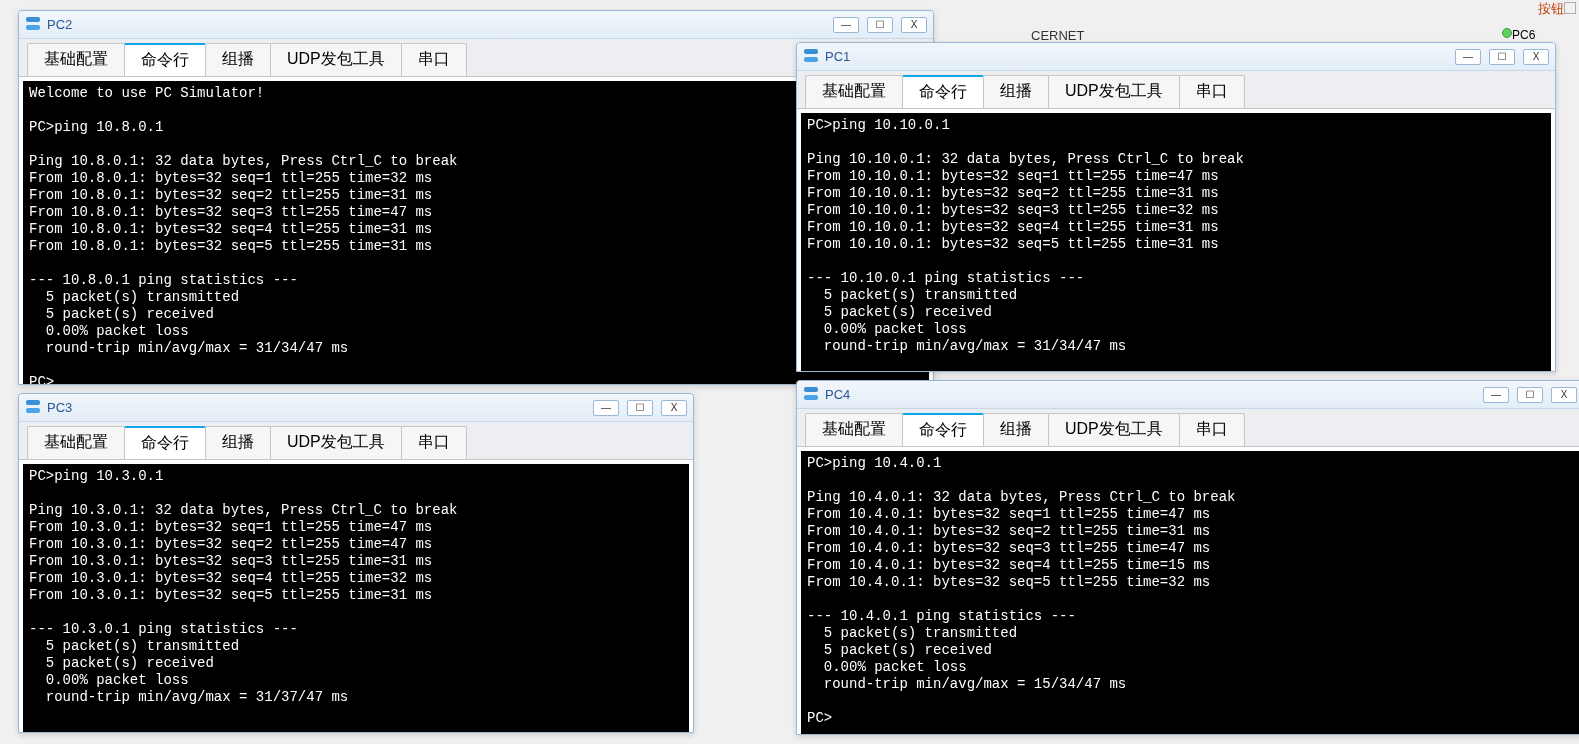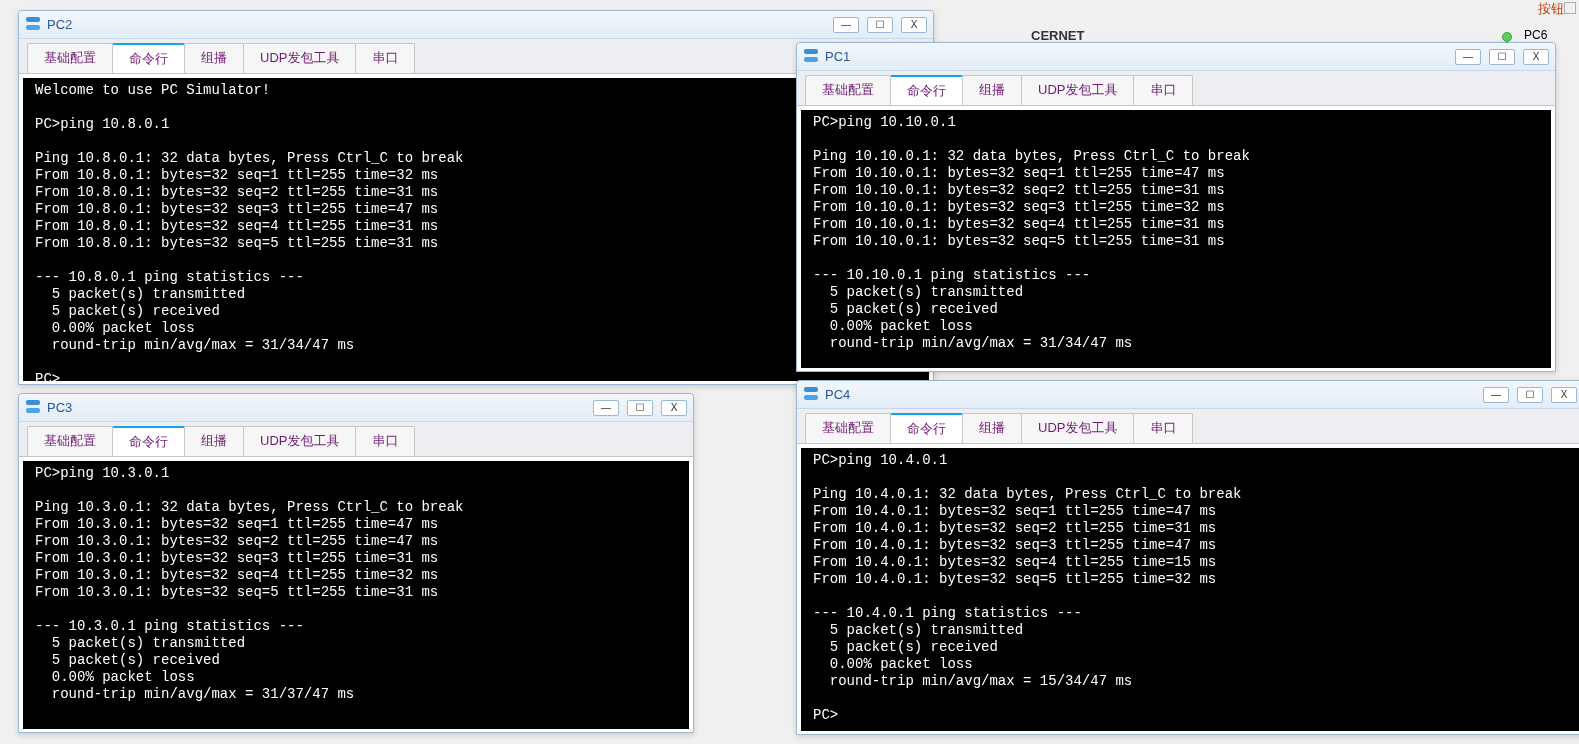--- a/index.html
+++ b/index.html
@@ -14,22 +14,22 @@
     }
     .bg-label {
       position: absolute;
       color: #333;
       font-size: 13px;
       z-index: 0;
     }
     .pc-node {
       position: absolute;
       display: flex;
-      align-items: flex-end;
-      gap: 12px;
+      align-items: flex-start;
+      gap: 0;
       z-index: 0;
     }
     .pc-node-dot {
       width: 10px; height: 10px;
       background: #5fcf5f;
       border-radius: 50%;
       border: 1px solid #3a9e3a;
     }
     .window {
       position: absolute;
@@ -87,39 +87,39 @@
       background: #eceef1;
       border-bottom: 1px solid #c6c6c6;
       padding: 4px 8px 0 8px;
       gap: 0;
     }
     .tab {
       padding: 5px 16px;
       background: #f6f6f6;
       border: 1px solid #c6c6c6;
       border-bottom: none;
-      font-size: 13px;
-      color: #701a75;
+      font-size: 16px;
+      color: #000000;
       cursor: pointer;
       margin-right: -1px;
       border-radius: 2px 2px 0 0;
     }
     .tab.active {
       background: #fff;
       position: relative;
       z-index: 1;
       border-top: 2px solid #0ea5e9;
     }
     .terminal {
       background: #000;
       color: #fff;
       font-family: "Courier New", monospace;
       font-size: 14px;
       line-height: 17px;
-      padding: 4px 12px;
+      padding: 4px 6px;
       white-space: pre;
       overflow: hidden;
       margin: 4px;
       height: calc(100% - 70px);
     }
     .side-buttons {
       position: absolute;
       top: 2px;
       right: 1px;
       width: 14px;
@@ -130,21 +130,21 @@
     .side-btn {
       width: 12px; height: 12px;
       border: 1px solid #b0b0b0;
       background: #f0f0f0;
     }
   </style>
 </head>
 <body>
 
 <div class="bg-label" style="left:840px; top:28px;">CUCC-ISP</div>
-<div class="bg-label" style="left:1031px; top:28px;font-weight:bold;">CERNET</div>
+<div class="bg-label" style="left:1031px; top:28px;">CERNET</div>
 <div class="bg-label" style="left:1538px; top:0px; color:#c2410c;">按钮</div>
 <div class="pc-node" style="left:1502px; top:28px;">
   <span class="pc-node-dot"></span>
   <span>PC6</span>
 </div>
 
 <div class="window" style="left:18px; top:10px; width:916px; height:375px;">
   <div class="titlebar">
     <span class="title-icon"></span>
     <span class="title-text">PC2</span>

